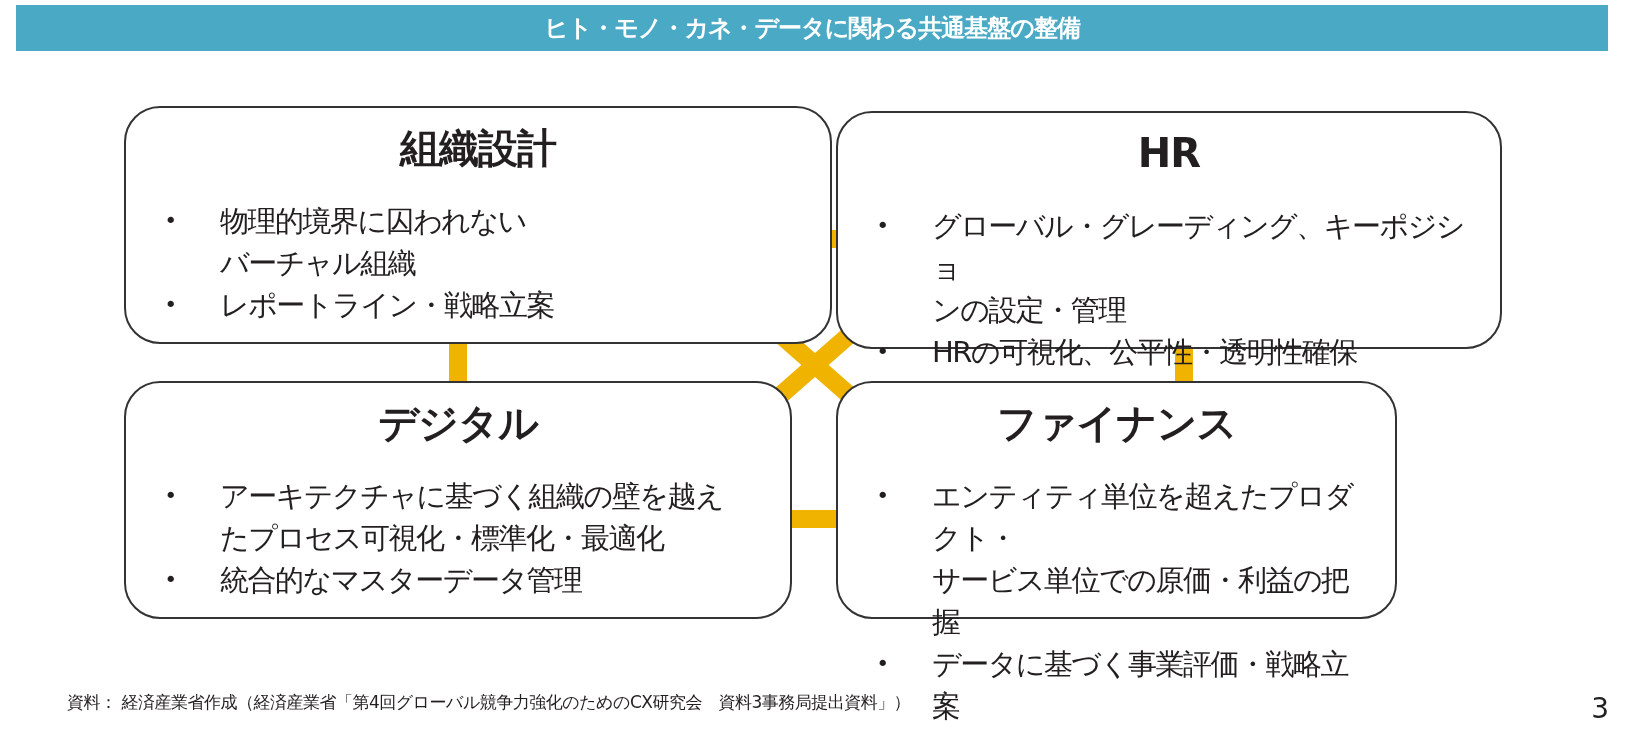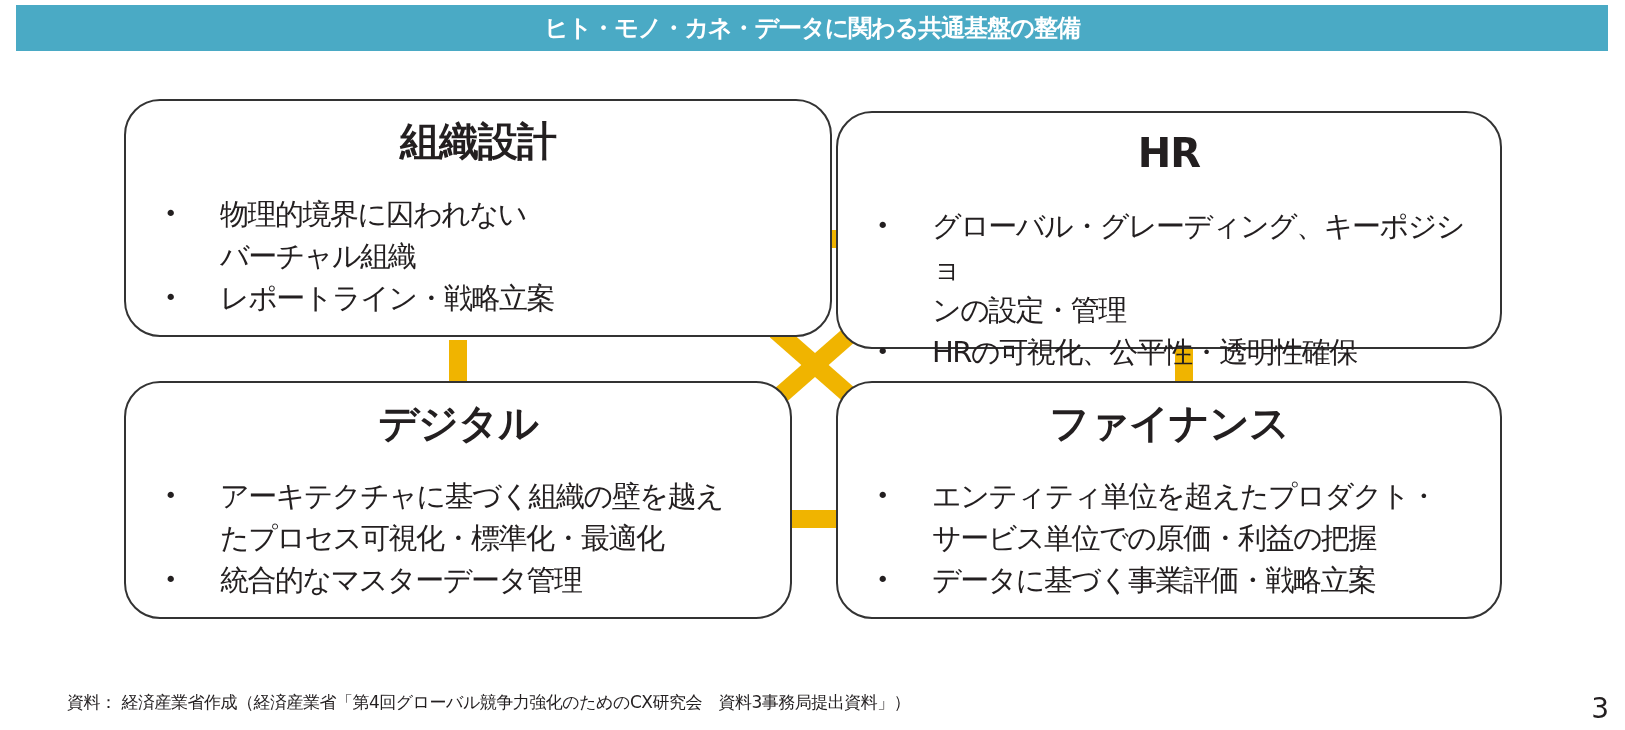--- a/index.html
+++ b/index.html
@@ -117,21 +117,21 @@
 
 <div class="connector" style="left:780px; top:230px; width:70px; height:18px;"></div>
 <div class="connector" style="left:780px; top:510px; width:70px; height:18px;"></div>
 <div class="connector" style="left:449px; top:340px; width:18px; height:50px;"></div>
 <div class="connector" style="left:1175px; top:340px; width:18px; height:50px;"></div>
 <svg class="x-connector" viewBox="0 0 90 80" width="90" height="80">
   <line x1="4" y1="4" x2="86" y2="76" stroke="#f0b400" stroke-width="18"></line>
   <line x1="86" y1="4" x2="4" y2="76" stroke="#f0b400" stroke-width="18"></line>
 </svg>
 
-<div class="box" style="left:124px; top:99px; width:708px; height:238px;">
+<div class="box" style="left:124px; top:106px; width:708px; height:238px;">
   <div class="box-title">組織設計</div>
   <ul class="box-list">
     <li>
       <span class="bullet">•</span>
       <span style="white-space:pre-line;">物理的境界に囚われない
 バーチャル組織</span>
     </li>
     <li>
       <span class="bullet">•</span>
       <span style="white-space:pre-line;">レポートライン・戦略立案</span>
@@ -162,21 +162,21 @@
       <span style="white-space:pre-line;text-align:center;">アーキテクチャに基づく組織の壁を越え
 たプロセス可視化・標準化・最適化</span>
     </li>
     <li>
       <span class="bullet">•</span>
       <span style="white-space:pre-line;">統合的なマスターデータ管理</span>
     </li>
   </ul>
 </div>
 
-<div class="box" style="left:836px; top:381px; width:666px; height:238px;">
+<div class="box" style="left:836px; top:381px; width:561px; height:238px;">
   <div class="box-title">ファイナンス</div>
   <ul class="box-list">
     <li>
       <span class="bullet">•</span>
       <span style="white-space:pre-line;">エンティティ単位を超えたプロダクト・
 サービス単位での原価・利益の把握</span>
     </li>
     <li>
       <span class="bullet">•</span>
       <span style="white-space:pre-line;">データに基づく事業評価・戦略立案</span>

